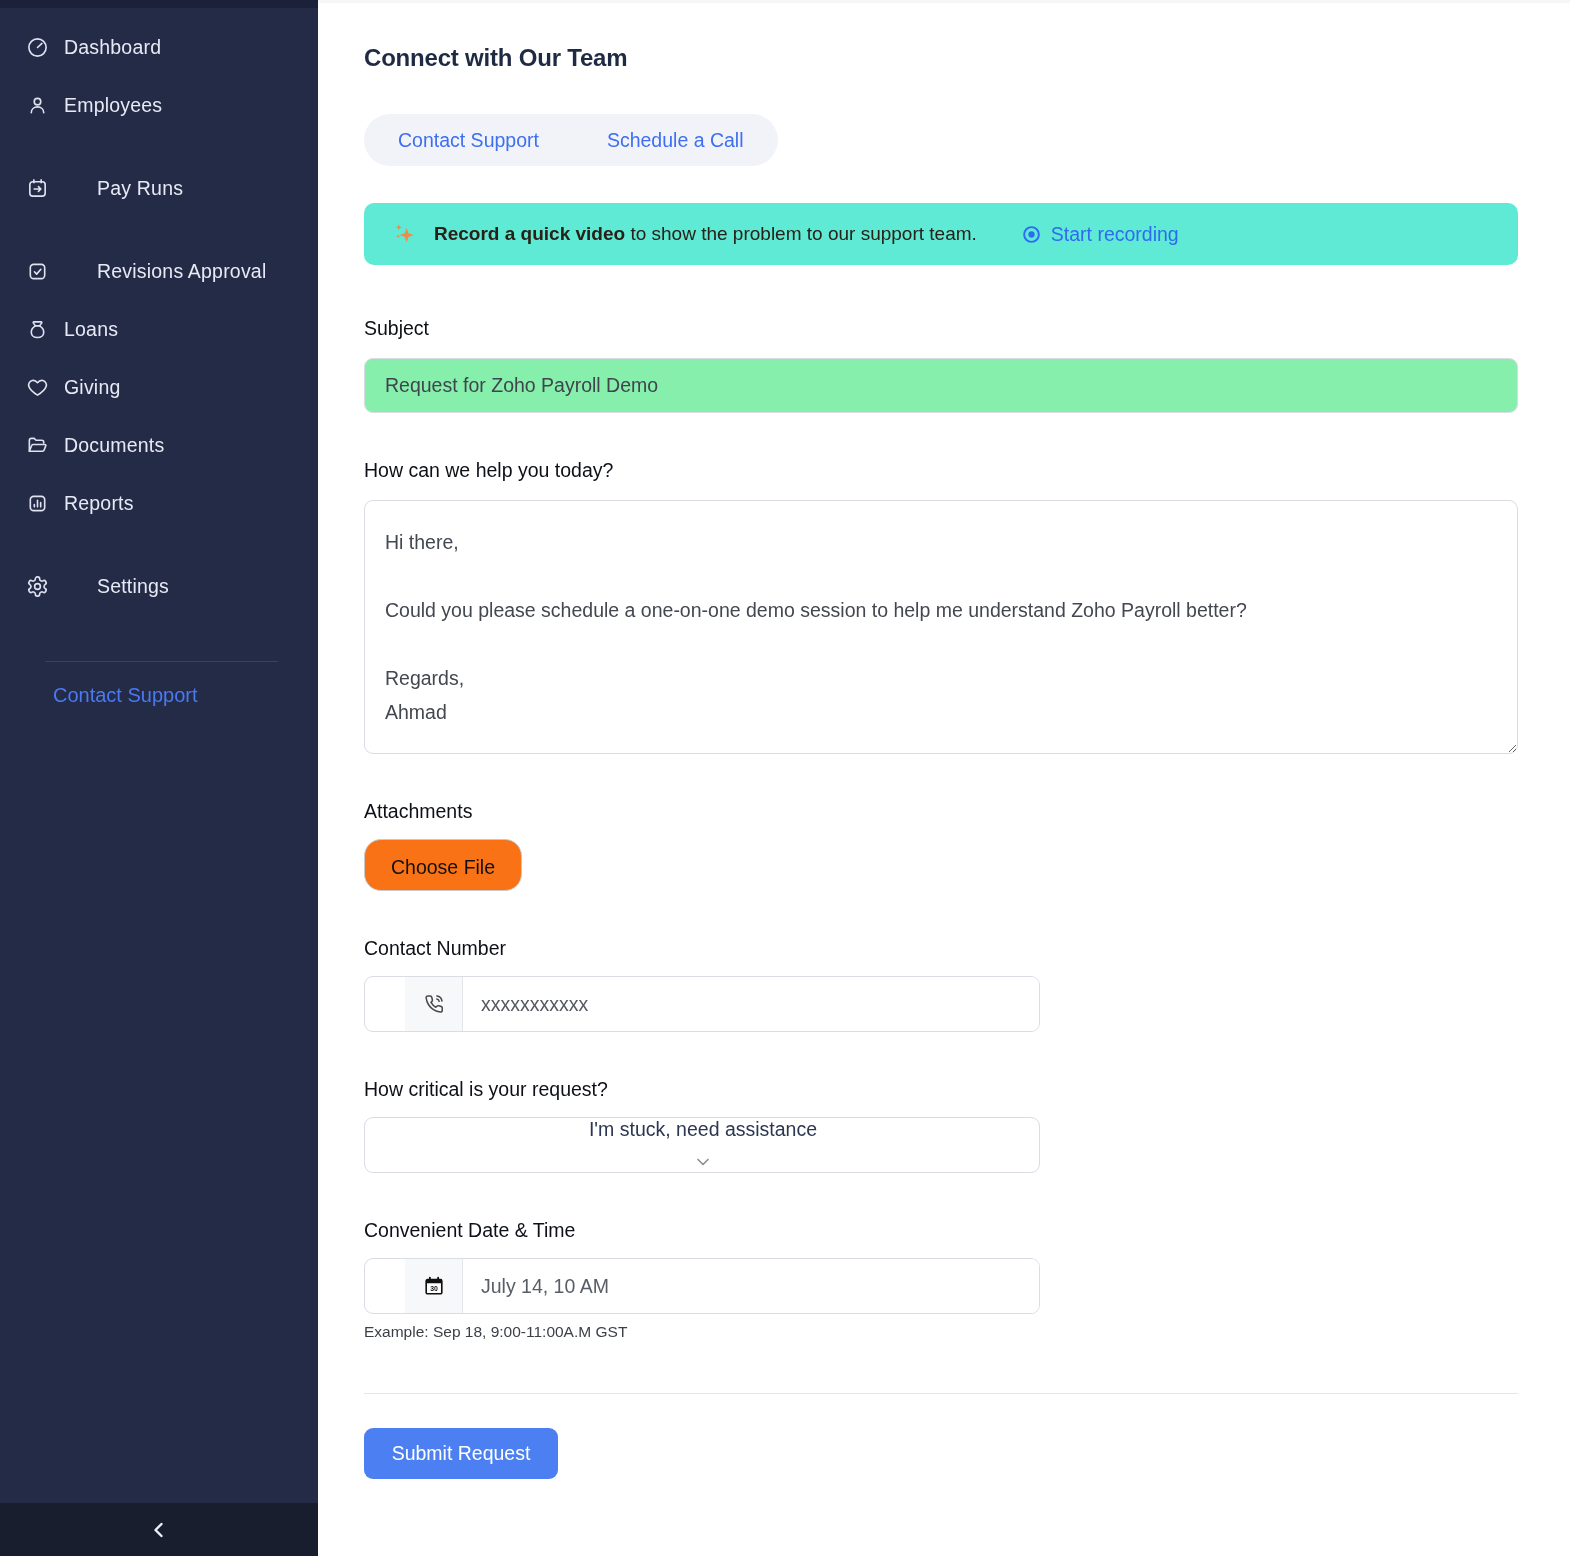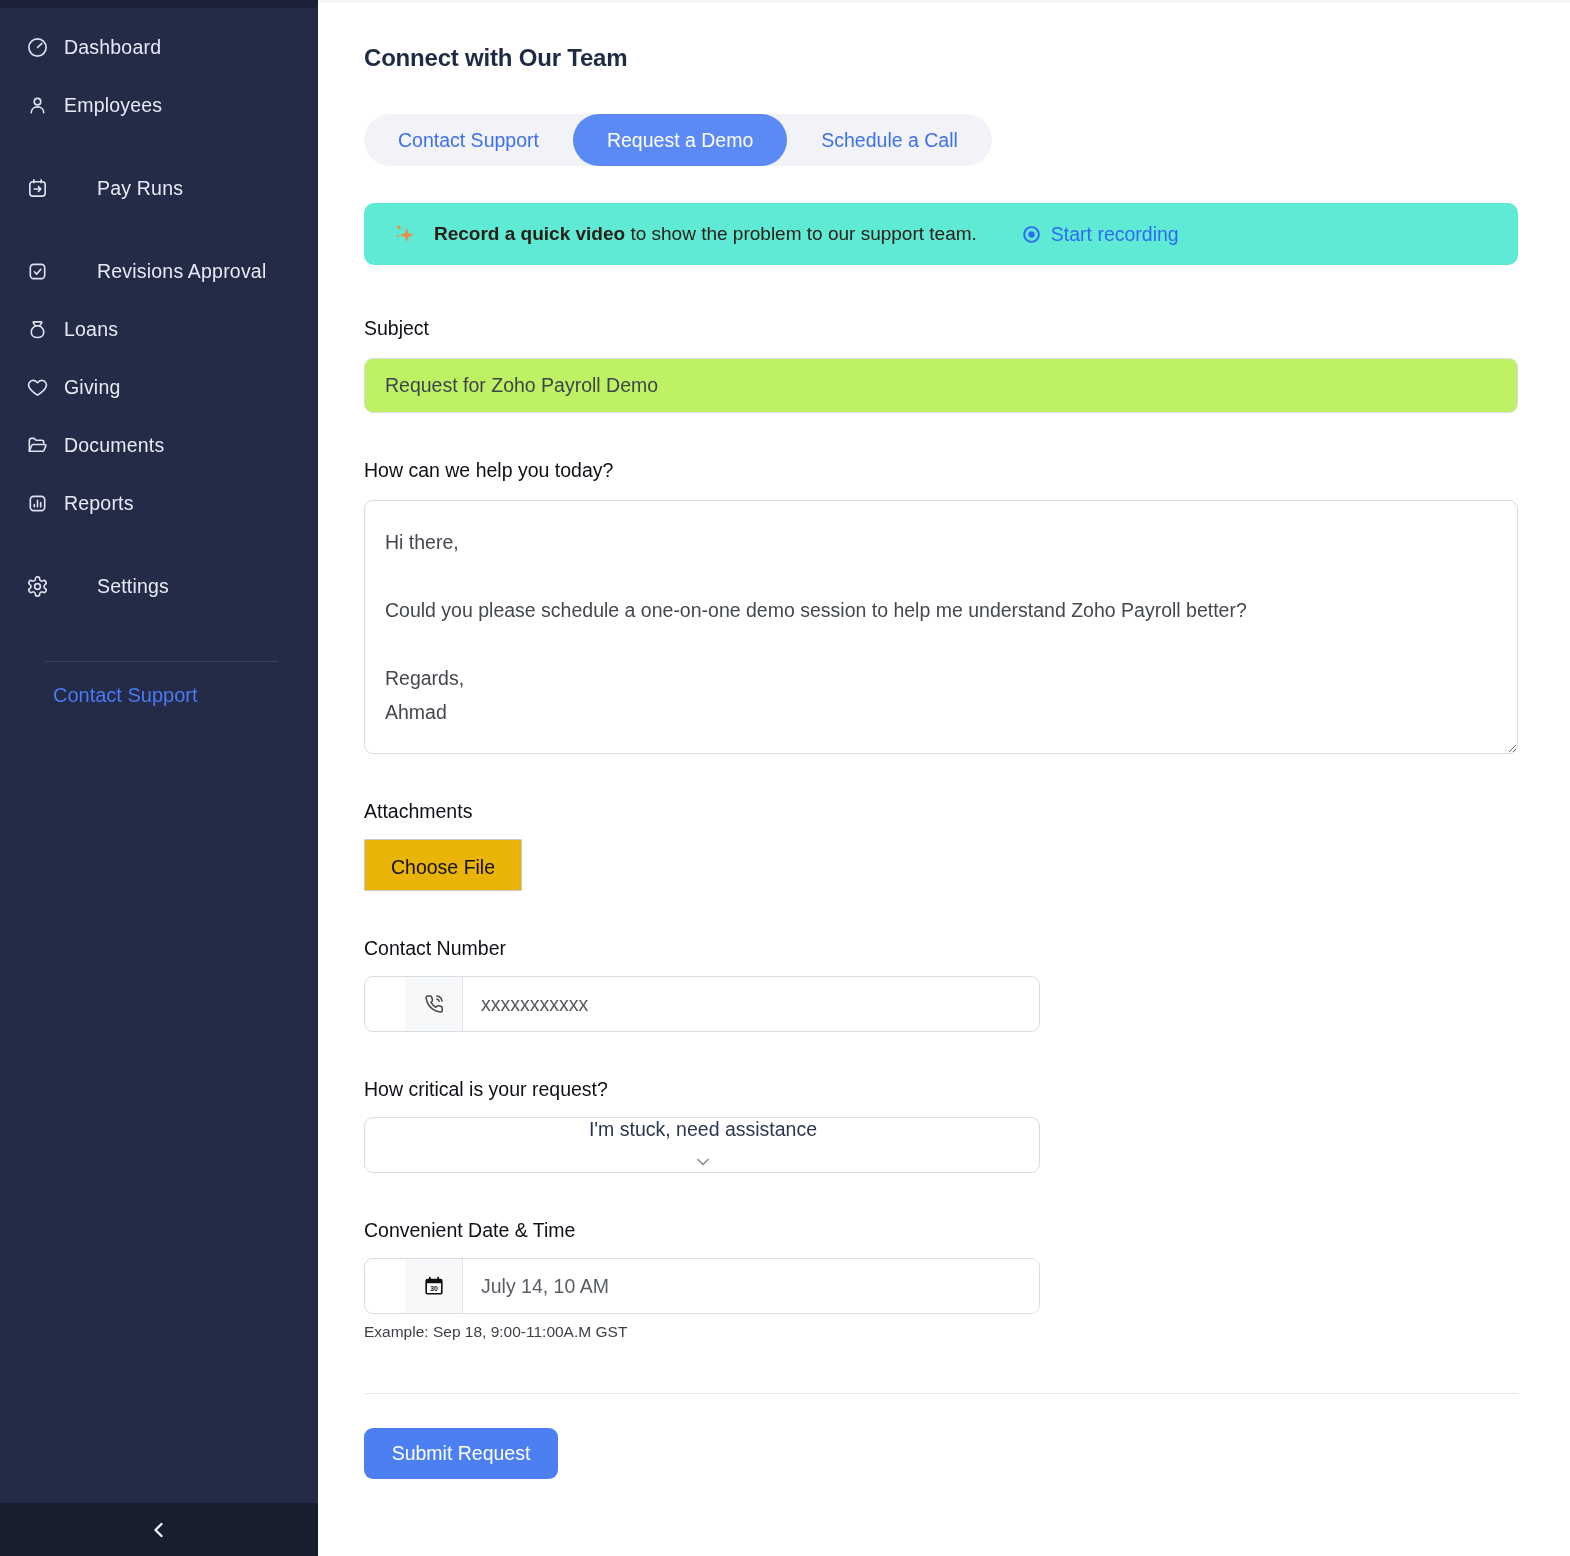--- a/index.html
+++ b/index.html
@@ -153,44 +153,44 @@
   .text-input {
     margin-top: 18px;
     width: 1154px;
     height: 55px;
     border: 1px solid #d9dce2;
     border-radius: 9px;
     padding: 0 20px;
     font-size: 19.5px;
     font-family: inherit;
     color: #3f444d;
-    background: #bef264;
+    background: #86efac;
     display: block;
   }
   .textarea {
     margin-top: 18px;
     width: 1154px;
     height: 254px;
     border: 1px solid #d9dce2;
     border-radius: 9px;
     padding: 24px 20px;
     font-size: 19.5px;
     line-height: 34px;
     font-family: inherit;
     color: #43474f;
     resize: both;
     display: block;
   }
   .choose-file-btn {
     margin-top: 16px;
     height: 52px;
     padding: 16px 26px;
-    background: #eab308;
+    background: #f97316;
     border: 1px solid #c9c9c9;
-    border-radius: 1px;
+    border-radius: 17px;
     font-size: 19.5px;
     font-family: inherit;
     color: #111;
     cursor: pointer;
     display: inline-block;
   }
   .input-group {
     margin-top: 16px;
     width: 676px;
     height: 56px;
@@ -376,21 +376,20 @@
     </button>
   </div>
 </aside>
 
 <main class="main">
 
   <h1 class="page-title">Connect with Our Team</h1>
 
   <div class="tabs">
     <button class="tab">Contact Support</button>
-    <button class="tab active">Request a Demo</button>
     <button class="tab">Schedule a Call</button>
   </div>
 
   <div class="banner">
     <span style="display:flex;">
       <svg class="sparkle" viewBox="0 0 24 24" fill="#ec8d4b">
         <path d="M13.5 6.5l1.7 4.8 4.8 1.7-4.8 1.7-1.7 4.8-1.7-4.8-4.8-1.7 4.8-1.7z"></path>
         <path d="M6.3 3l.8 2 2 .8-2 .8-.8 2-.8-2-2-.8 2-.8z"></path>
         <path d="M5.6 12.2l.55 1.35 1.35.55-1.35.55-.55 1.35-.55-1.35-1.35-.55 1.35-.55z"></path>
       </svg>

